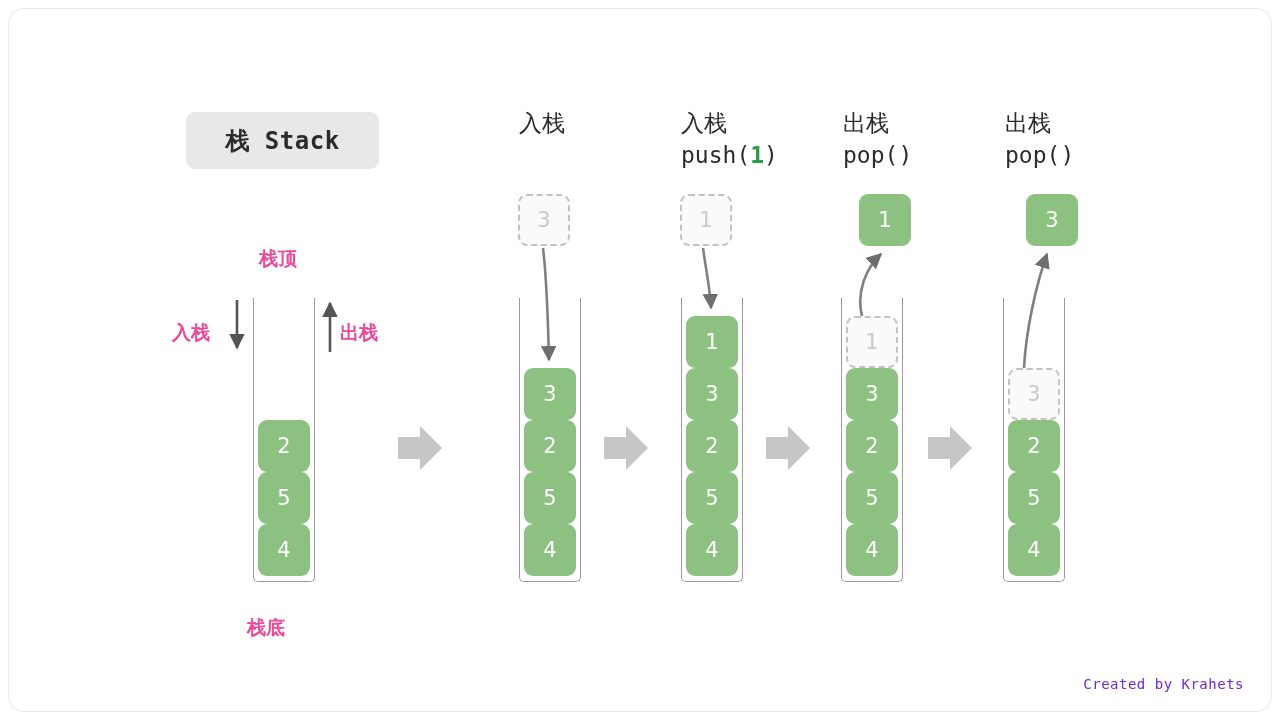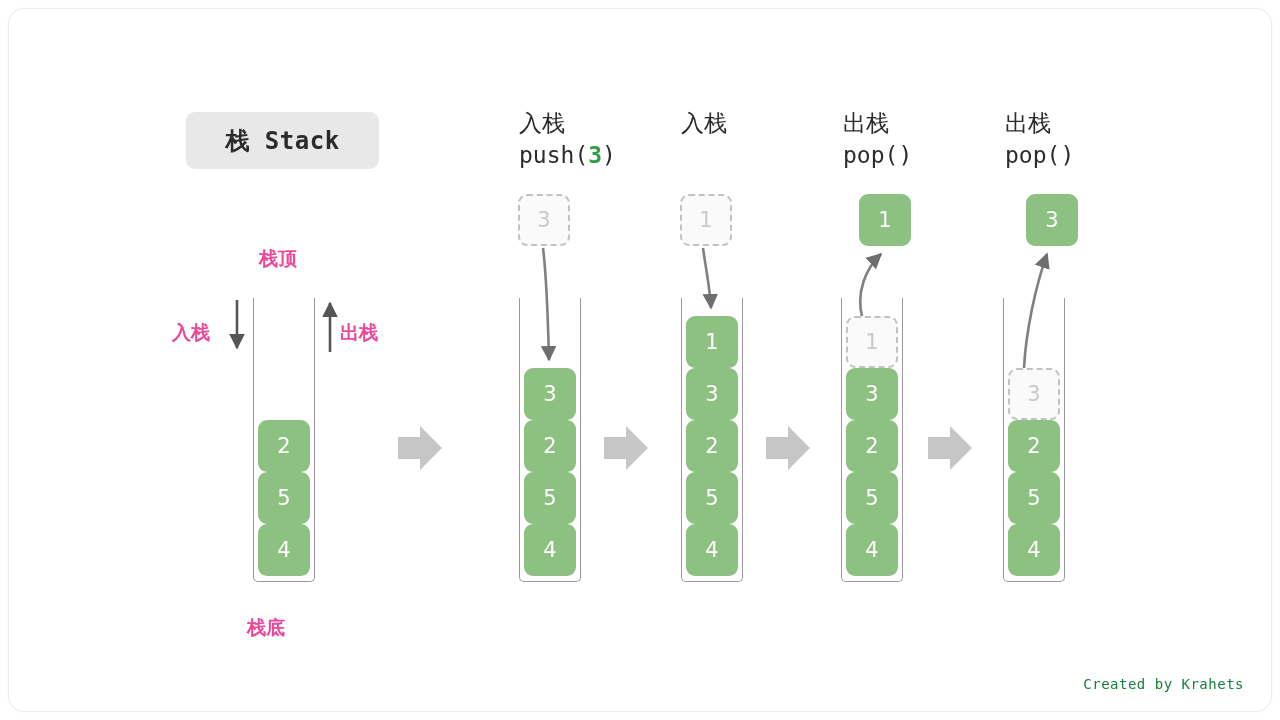--- a/index.html
+++ b/index.html
@@ -150,21 +150,21 @@
     white-space: nowrap;
   }
 
   
   .watermark {
     position: absolute;
     right: 36px;
     bottom: 28px;
     font-family: "DejaVu Sans Mono", monospace;
     font-size: 14px;
-    color: #15803d;
+    color: #6d28d9;
     letter-spacing: 0.5px;
   }
 
   svg.overlay {
     position: absolute;
     left: 0; top: 0;
     width: 1280px; height: 720px;
     pointer-events: none;
   }
 </style>
@@ -176,25 +176,25 @@
 
   <div class="title-chip">栈 Stack</div>
 
   <div class="cap" style="left:259px; top:246px;">栈顶</div>
   <div class="cap" style="left:247px; top:615px;">栈底</div>
   <div class="cap" style="left:172px; top:320px;">入栈</div>
   <div class="cap" style="left:340px; top:320px;">出栈</div>
 
   <div class="col-head" style="left:519px; top:108px;">
     <div class="ln1">入栈</div>
-    <div class="ln2"><span>push(</span><span class="arg">3</span><span>)</span></div>
   </div>
 
   <div class="col-head" style="left:681px; top:108px;">
     <div class="ln1">入栈</div>
+    <div class="ln2"><span>push(</span><span class="arg">1</span><span>)</span></div>
   </div>
 
   <div class="col-head" style="left:843px; top:108px;">
     <div class="ln1">出栈</div>
     <div class="ln2"><span>pop(</span><span class="arg"></span><span>)</span></div>
   </div>
 
   <div class="col-head" style="left:1005px; top:108px;">
     <div class="ln1">出栈</div>
     <div class="ln2"><span>pop(</span><span class="arg"></span><span>)</span></div>

